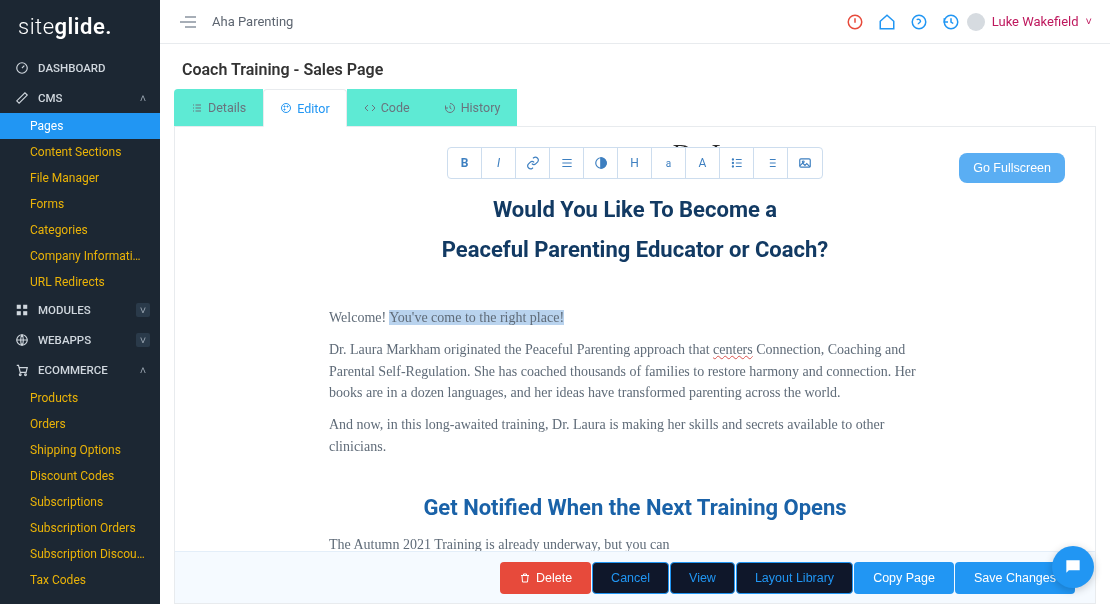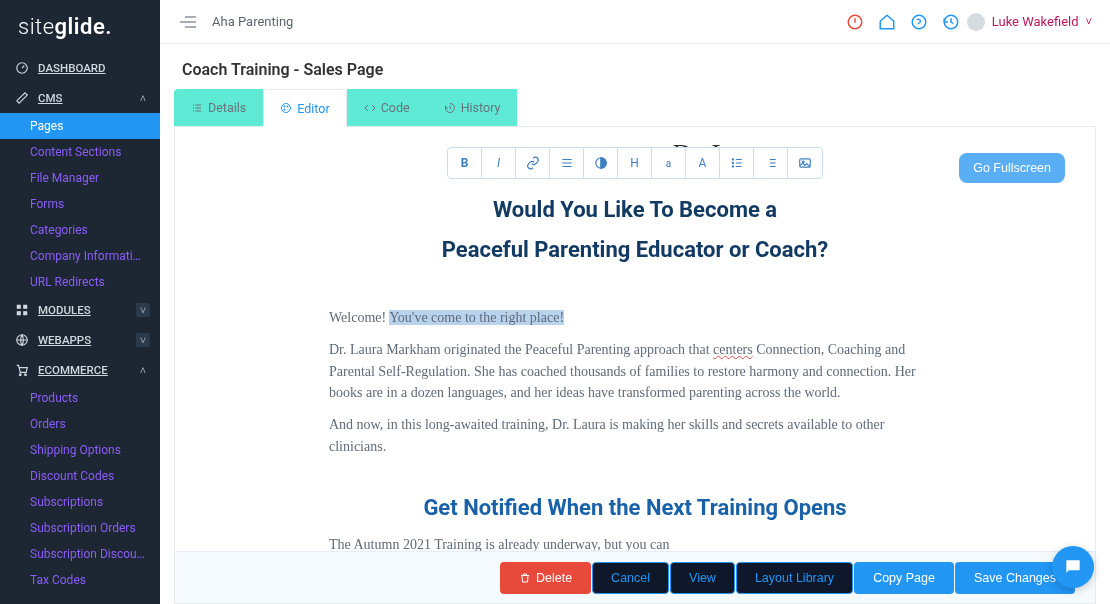--- a/index.html
+++ b/index.html
@@ -1,25 +1,25 @@
 <!DOCTYPE html>
 <html><head>
 <meta charset="utf-8">
 <style>
   *{box-sizing:border-box;margin:0;padding:0;}
   body{font-family:-apple-system,BlinkMacSystemFont,"Segoe UI",Roboto,Arial,sans-serif;font-size:13px;color:#333;background:#fff;width:1110px;height:604px;overflow:hidden;position:relative;}
   .sidebar{position:absolute;left:0;top:0;width:160px;height:604px;background:#1c2733;color:#c9d1d9;overflow:hidden;}
   .logo{padding:14px 18px;font-size:22px;font-weight:300;color:#fff;letter-spacing:0.5px;}
   .logo b{font-weight:600;}
-  .nav-item{display:flex;align-items:center;padding:8px 14px;font-size:12px;cursor:pointer;color:#c9d1d9;position:relative;text-decoration:underline;}
+  .nav-item{display:flex;align-items:center;padding:8px 14px;font-size:12px;cursor:pointer;color:#c9d1d9;position:relative;}
   .nav-item.section{font-weight:500;color:#d0d7de;text-transform:uppercase;font-size:11.5px;}
   .nav-item .ico{width:16px;margin-right:8px;display:inline-flex;align-items:center;justify-content:center;}
   .nav-item .chev{position:absolute;right:10px;width:14px;height:14px;font-size:11px;color:#9aa5b1;display:flex;align-items:center;justify-content:center;border-radius:2px;}
   .nav-item .chev.box{background:#2a3a4a;}
-  .sub-item{padding:6px 14px 6px 30px;font-size:12px;color:#8b5cf6;cursor:pointer;white-space:nowrap;overflow:hidden;text-overflow:ellipsis;}
+  .sub-item{padding:6px 14px 6px 30px;font-size:12px;color:#eab308;cursor:pointer;white-space:nowrap;overflow:hidden;text-overflow:ellipsis;}
   .sub-item.active{background:#2196f3;color:#fff;}
   .main{position:absolute;left:160px;top:0;right:0;height:604px;display:flex;flex-direction:column;background:#fff;}
   .topbar{height:44px;border-bottom:1px solid #e8ebee;display:flex;align-items:center;padding:0 18px;}
   .hamb{width:20px;height:20px;margin-right:14px;color:#8a94a0;display:flex;align-items:center;justify-content:center;cursor:pointer;}
   .sitename{font-size:13px;color:#5d6570;}
   .spacer{flex:1;}
   .topicons{display:flex;align-items:center;gap:12px;}
   .ticon{width:20px;height:20px;display:flex;align-items:center;justify-content:center;cursor:pointer;}
   .user{display:flex;align-items:center;gap:7px;color:#be185d;font-size:13px;margin-left:6px;cursor:pointer;}
   .avatar{width:18px;height:18px;border-radius:50%;background:#d6dbe0;}

